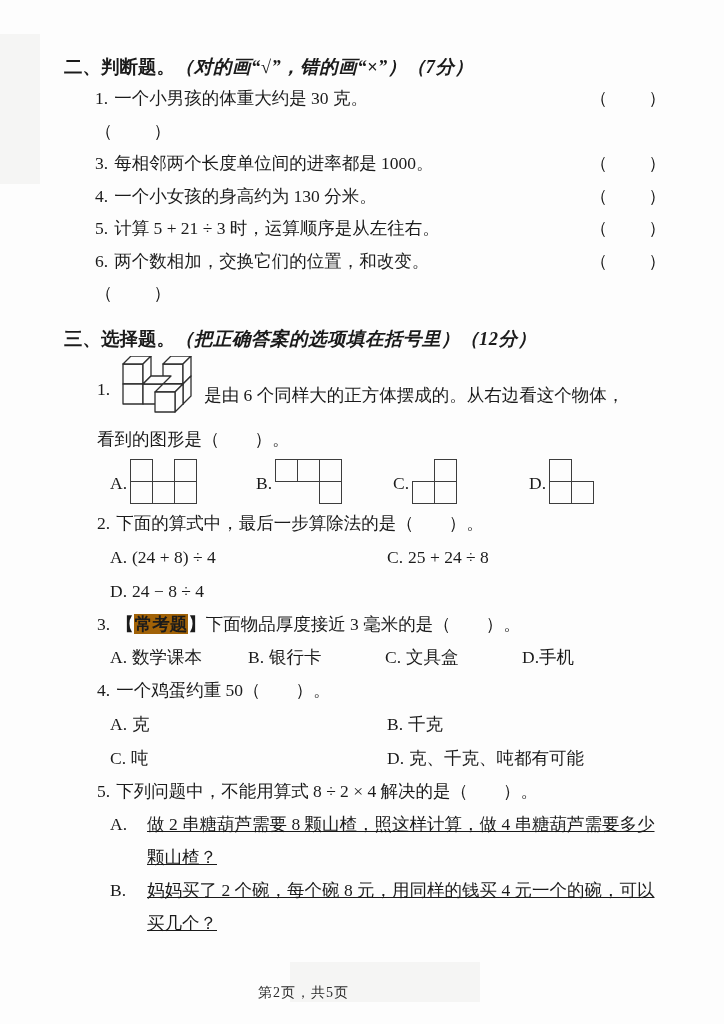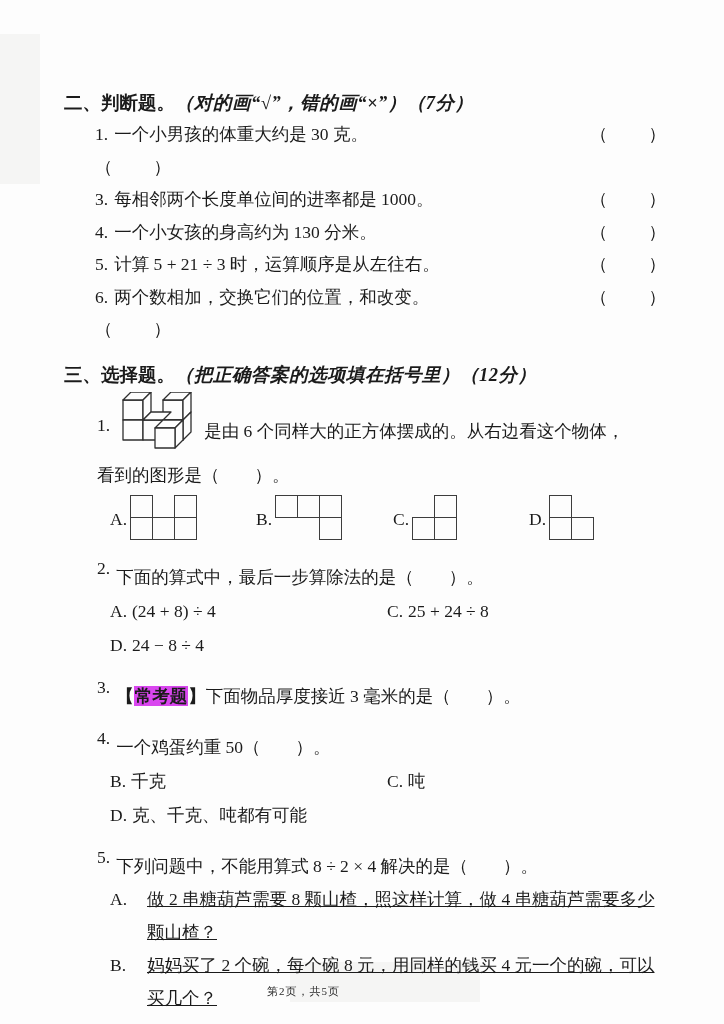--- a/index.html
+++ b/index.html
@@ -7,21 +7,21 @@
     width:724px;height:1024px;
     background:#fdfdfd;
     color:#1b1b1b;
     font-family:"Liberation Serif","DejaVu Serif",serif;
     font-size:17.5px;
     overflow:hidden;
     position:relative;
   }
   .page{
     position:relative;
-    padding:88px 56px 0 64px;
+    padding:52px 56px 0 64px;
     box-sizing:border-box;
     width:724px;height:1024px;border-radius:12px;
   }
   .scan-artifact{position:absolute;background:#f5f5f4;z-index:0;}
   .artifact-topleft{left:0;top:34px;width:40px;height:150px;}
   .artifact-footer{left:290px;top:962px;width:190px;height:40px;}
   .content{position:relative;z-index:1;}
 
   .sec-title{
     font-weight:bold;
@@ -40,21 +40,21 @@
     white-space:nowrap;
   }
   .j-num{margin-right:6px;}
   .j-bracket{letter-spacing:2px;}
 
   
   .choice{margin-top:14px;}
   .q{line-height:33px;}
   .q-first{display:flex;align-items:center;padding-left:33px;}
   .q-num{margin-right:6px;}
-  .q-text{white-space:nowrap;margin-top:18px;}
+  .q-text{white-space:nowrap;}
   .q1-figure{margin:2px 8px 0 2px;flex:0 0 auto;}
   .q1-line1{margin-top:4px;position:relative;top:4px;}
   .q1-line2{padding-left:33px;line-height:32px;margin-top:-2px;}
 
   .optgrid-4{
     display:grid;grid-template-columns:146px 137px 136px auto;
     padding-left:46px;margin-top:4px;margin-bottom:4px;
   }
   .opt-shape-item{display:flex;align-items:flex-end;}
   .opt-label{margin-right:3px;margin-bottom:3px;}
@@ -67,32 +67,32 @@
     display:grid;grid-template-columns:277px auto;
     padding-left:46px;line-height:34px;
   }
   .optrow-4{
     display:grid;grid-template-columns:138px 137px 137px auto;
     padding-left:46px;line-height:33px;white-space:nowrap;
   }
   .opt-item .opt-l{margin-right:5px;}
 
   .tag-wrap{font-weight:bold;}
-  .tag-hl{background:#d946ef;padding:0 1px;}
+  .tag-hl{background:#a16207;padding:0 1px;}
 
   .q5-opt{
     display:flex;align-items:flex-start;
     padding-left:46px;line-height:33px;
   }
   .q5-label{flex:0 0 37px;}
   .q5-text{width:528px;text-decoration:underline;}
 
   .footer{
     position:absolute;left:0;top:984px;width:607px;
-    text-align:center;font-size:11px;color:#2a2a2a;z-index:2;
+    text-align:center;font-size:14px;color:#2a2a2a;z-index:2;
     letter-spacing:1px;
   }
 
   svg .face{fill:#fdfdfd;stroke:#2f2f2f;stroke-width:1.3;stroke-linejoin:round;}
 </style>
 </head>
 <body>
 
 <div class="page">
   <div class="scan-artifact artifact-topleft"></div>
@@ -237,28 +237,35 @@
           <span class="opt-item"><span class="opt-l">C.</span><span>25 + 24 ÷ 8</span></span>
           <span class="opt-item"><span class="opt-l">D.</span><span>24 − 8 ÷ 4</span></span>
         </div>
       </div>
 
       <div class="q">
         <div class="q-first">
           <span class="q-num">3.</span>
           <span class="q-text"><span class="tag-wrap"><span>【</span><span class="tag-hl">常考题</span><span>】</span></span><span>下面物品厚度接近 3 毫米的是（　　）。</span></span>
         </div>
+        <div class="optrow-4">
+          <span class="opt-item"><span class="opt-l">A.</span><span>数学课本</span></span>
+          <span class="opt-item"><span class="opt-l">B.</span><span>银行卡</span></span>
+          <span class="opt-item"><span class="opt-l">C.</span><span>文具盒</span></span>
+          <span class="opt-item"><span>D.</span><span>手机</span></span>
+        </div>
       </div>
 
       <div class="q">
         <div class="q-first">
           <span class="q-num">4.</span>
           <span class="q-text">一个鸡蛋约重 50（　　）。</span>
         </div>
         <div class="optgrid-2">
+          <span class="opt-item"><span class="opt-l">A.</span><span>克</span></span>
           <span class="opt-item"><span class="opt-l">B.</span><span>千克</span></span>
           <span class="opt-item"><span class="opt-l">C.</span><span>吨</span></span>
           <span class="opt-item"><span class="opt-l">D.</span><span>克、千克、吨都有可能</span></span>
         </div>
       </div>
 
       <div class="q">
         <div class="q-first">
           <span class="q-num">5.</span>
           <span class="q-text">下列问题中，不能用算式 8 ÷ 2 × 4 解决的是（　　）。</span>

